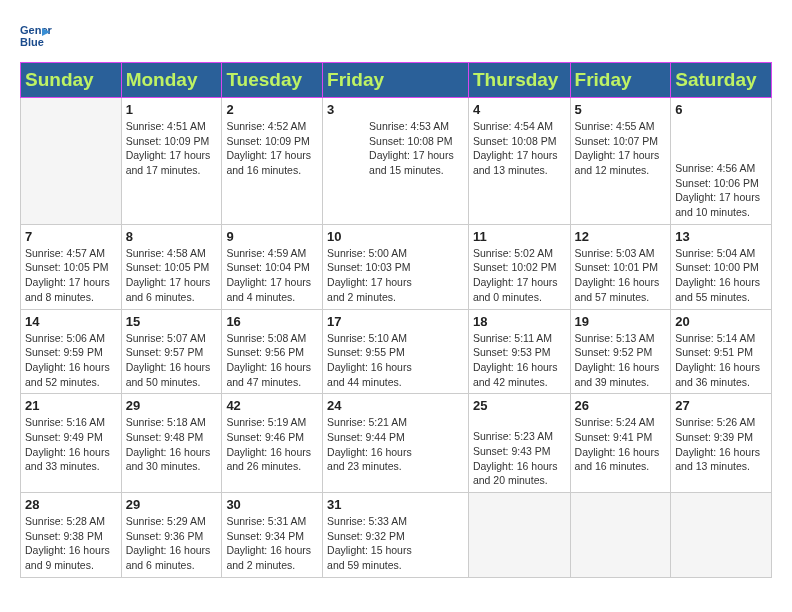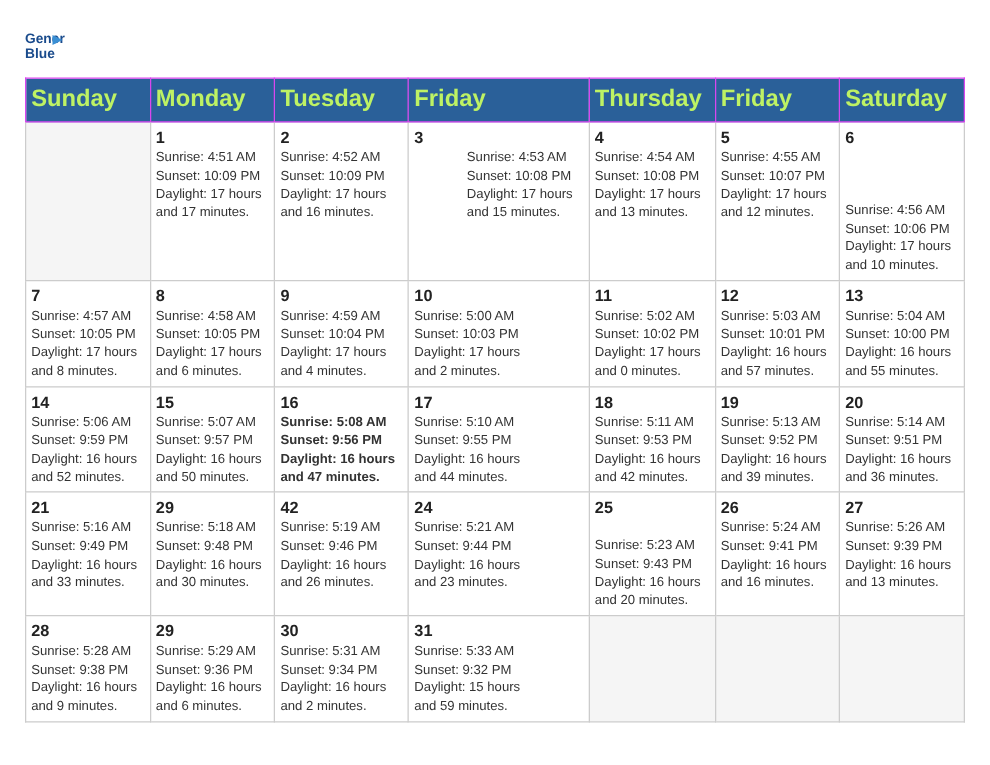--- a/index.html
+++ b/index.html
@@ -224,21 +224,21 @@
         </td>
         <td>
           <span class="day-number">15</span>
           <div class="day-info" style="white-space: pre-line;">Sunrise: 5:07 AM
 Sunset: 9:57 PM
 Daylight: 16 hours
 and 50 minutes.</div>
         </td>
         <td>
           <span class="day-number">16</span>
-          <div class="day-info" style="white-space: pre-line; font-weight: bold;">Sunrise: 5:08 AM
+          <div class="day-info" style="white-space: pre-line;">Sunrise: 5:08 AM
 Sunset: 9:56 PM
 Daylight: 16 hours
 and 47 minutes.</div>
         </td>
         <td>
           <span class="day-number">17</span>
           <div class="day-info" style="white-space: pre-line;">Sunrise: 5:10 AM
 Sunset: 9:55 PM
 Daylight: 16 hours
 and 44 minutes.</div>

